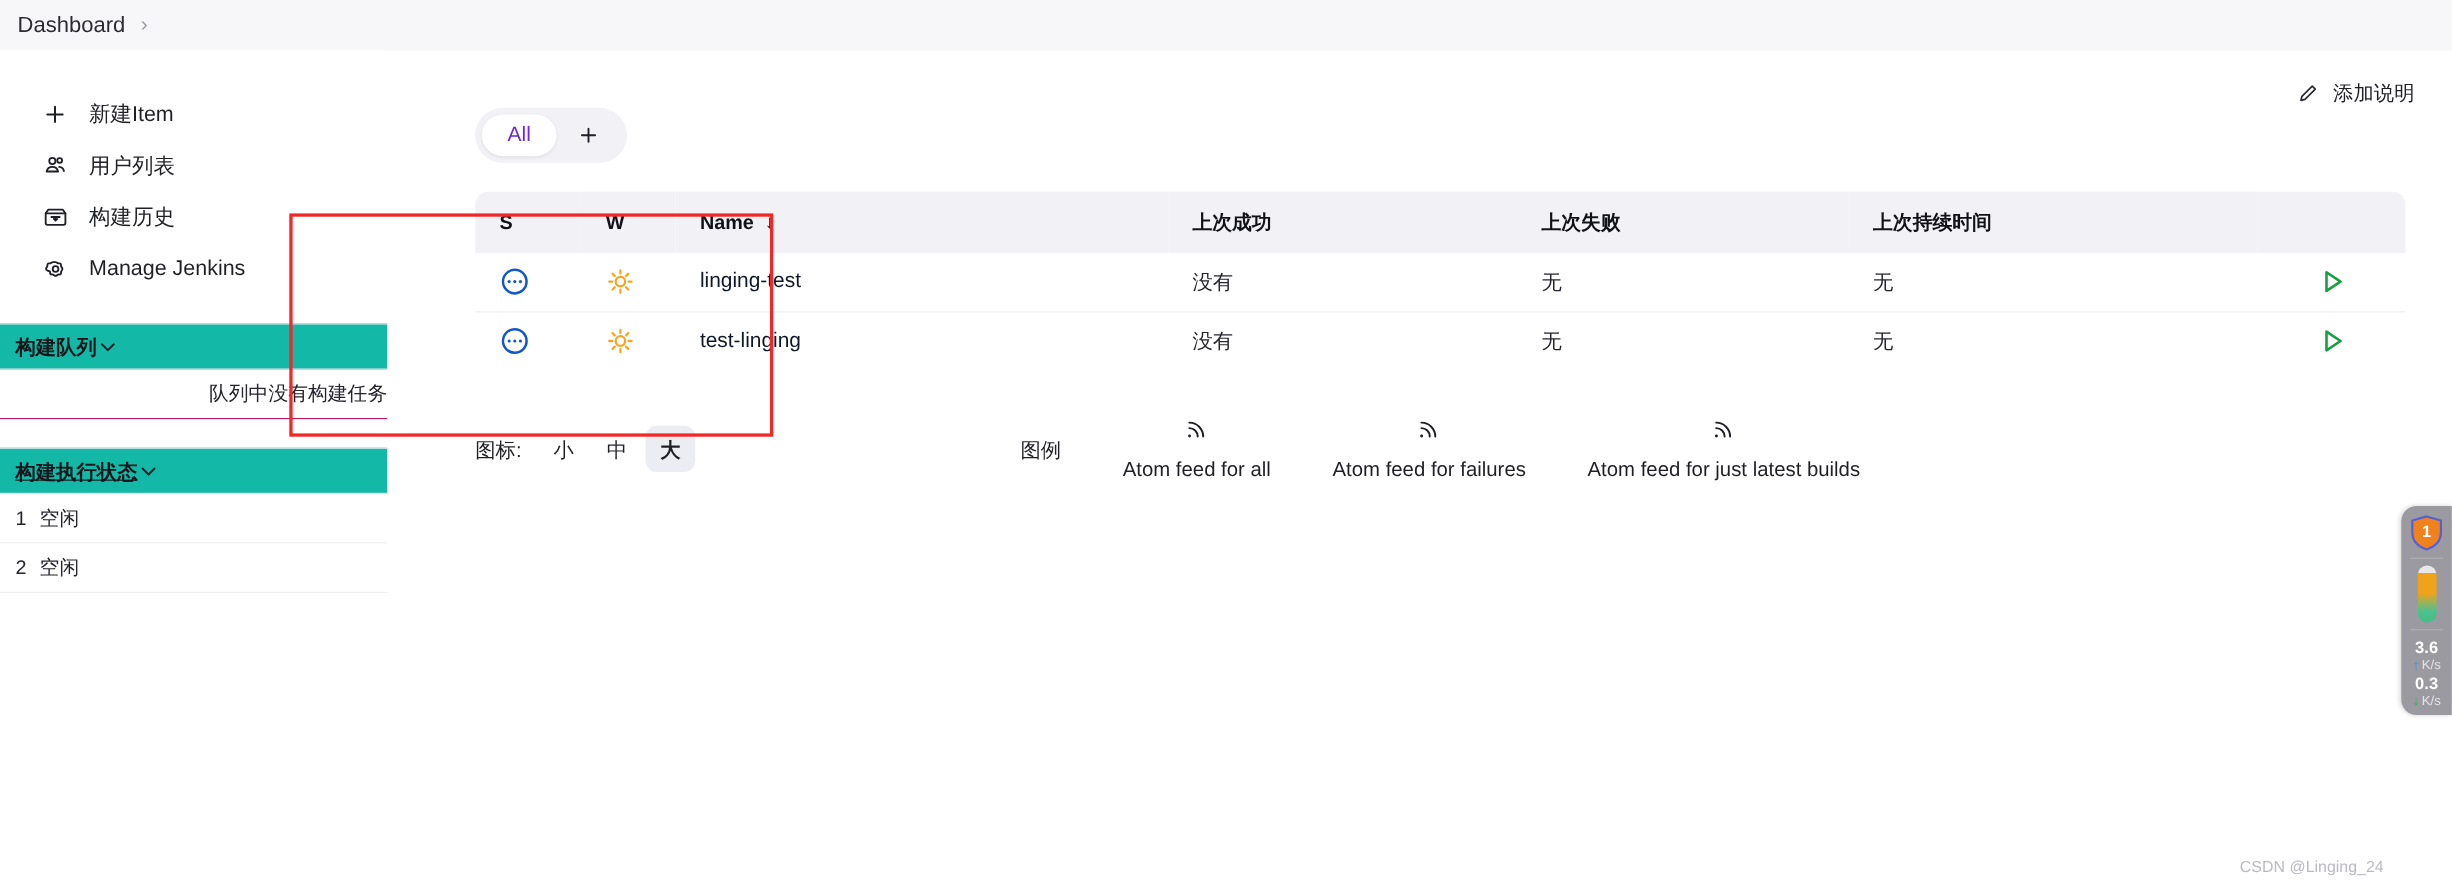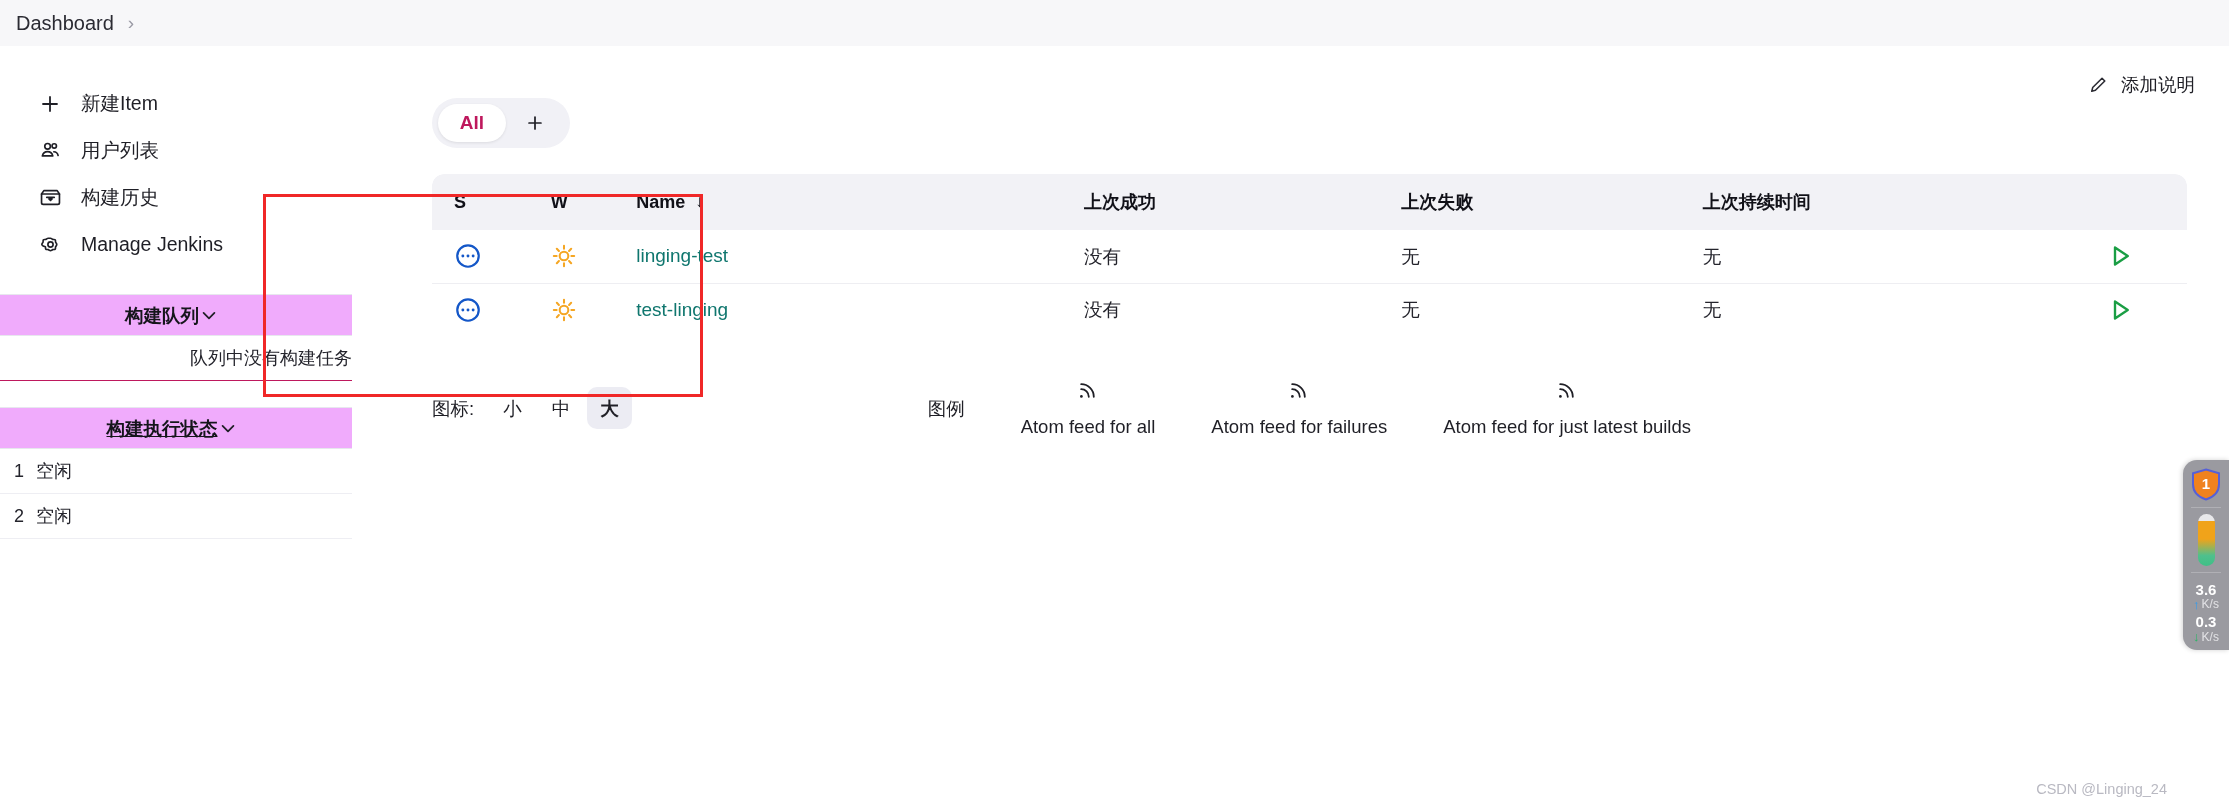--- a/index.html
+++ b/index.html
@@ -61,25 +61,25 @@
   }
   .nav-label {
     font-size: 19.5px;
     color: #1f1f26;
     white-space: nowrap;
   }
 
   
   .panel { margin-top: 26px; }
   .panel-head {
-    background: #f0abfc;
+    background: #14b8a6;
     height: 42px;
     display: flex;
     align-items: center;
-    justify-content: center;
+    justify-content: flex-start;
     padding: 0 22px 0 14px;
     border-top: 1px solid #e7e7ee;
     border-bottom: 1px solid #e7e7ee;
     cursor: pointer;
   }
   .panel-title {
     font-size: 18.5px;
     font-weight: bold;
     color: #15151b;
   }
@@ -133,22 +133,22 @@
   }
   .tab {
     height: 38px;
     min-width: 68px;
     padding: 0 18px;
     border-radius: 999px;
     display: flex;
     align-items: center;
     justify-content: center;
     font-size: 19px;
-    font-weight: bold;
-    color: #be185d;
+    font-weight: normal;
+    color: #6d28d9;
     cursor: pointer;
   }
   .tab.active { background: #ffffff; box-shadow: 0 1px 3px rgba(0,0,0,.09); }
   .tab-add {
     width: 58px; height: 38px;
     display: flex; align-items: center; justify-content: center;
     color: #1f1f26;
     cursor: pointer;
     border-radius: 999px;
   }
@@ -194,21 +194,21 @@
   .col-s { width: 86px; }
   .col-w { width: 76px; }
   .col-name { width: 250px; }
   .col-gap { width: 148px; }
   .col-succ { width: 282px; }
   .col-fail { width: 268px; }
   .col-dur { width: 330px; }
   .col-run { width: 120px; }
 
   .job-link {
-    color: #0f766e;
+    color: #0f172a;
     font-size: 19px;
     text-decoration: none;
     cursor: pointer;
   }
 
   .status-ico { width: 28px; height: 28px; color: #1457c8; }
   .weather-ico { width: 26px; height: 26px; color: #f5a623; }
   .run-ico { width: 30px; height: 30px; color: #1a9e44; cursor: pointer; }
   .run-cell .td-in { justify-content: center; padding-left: 0; }
 

